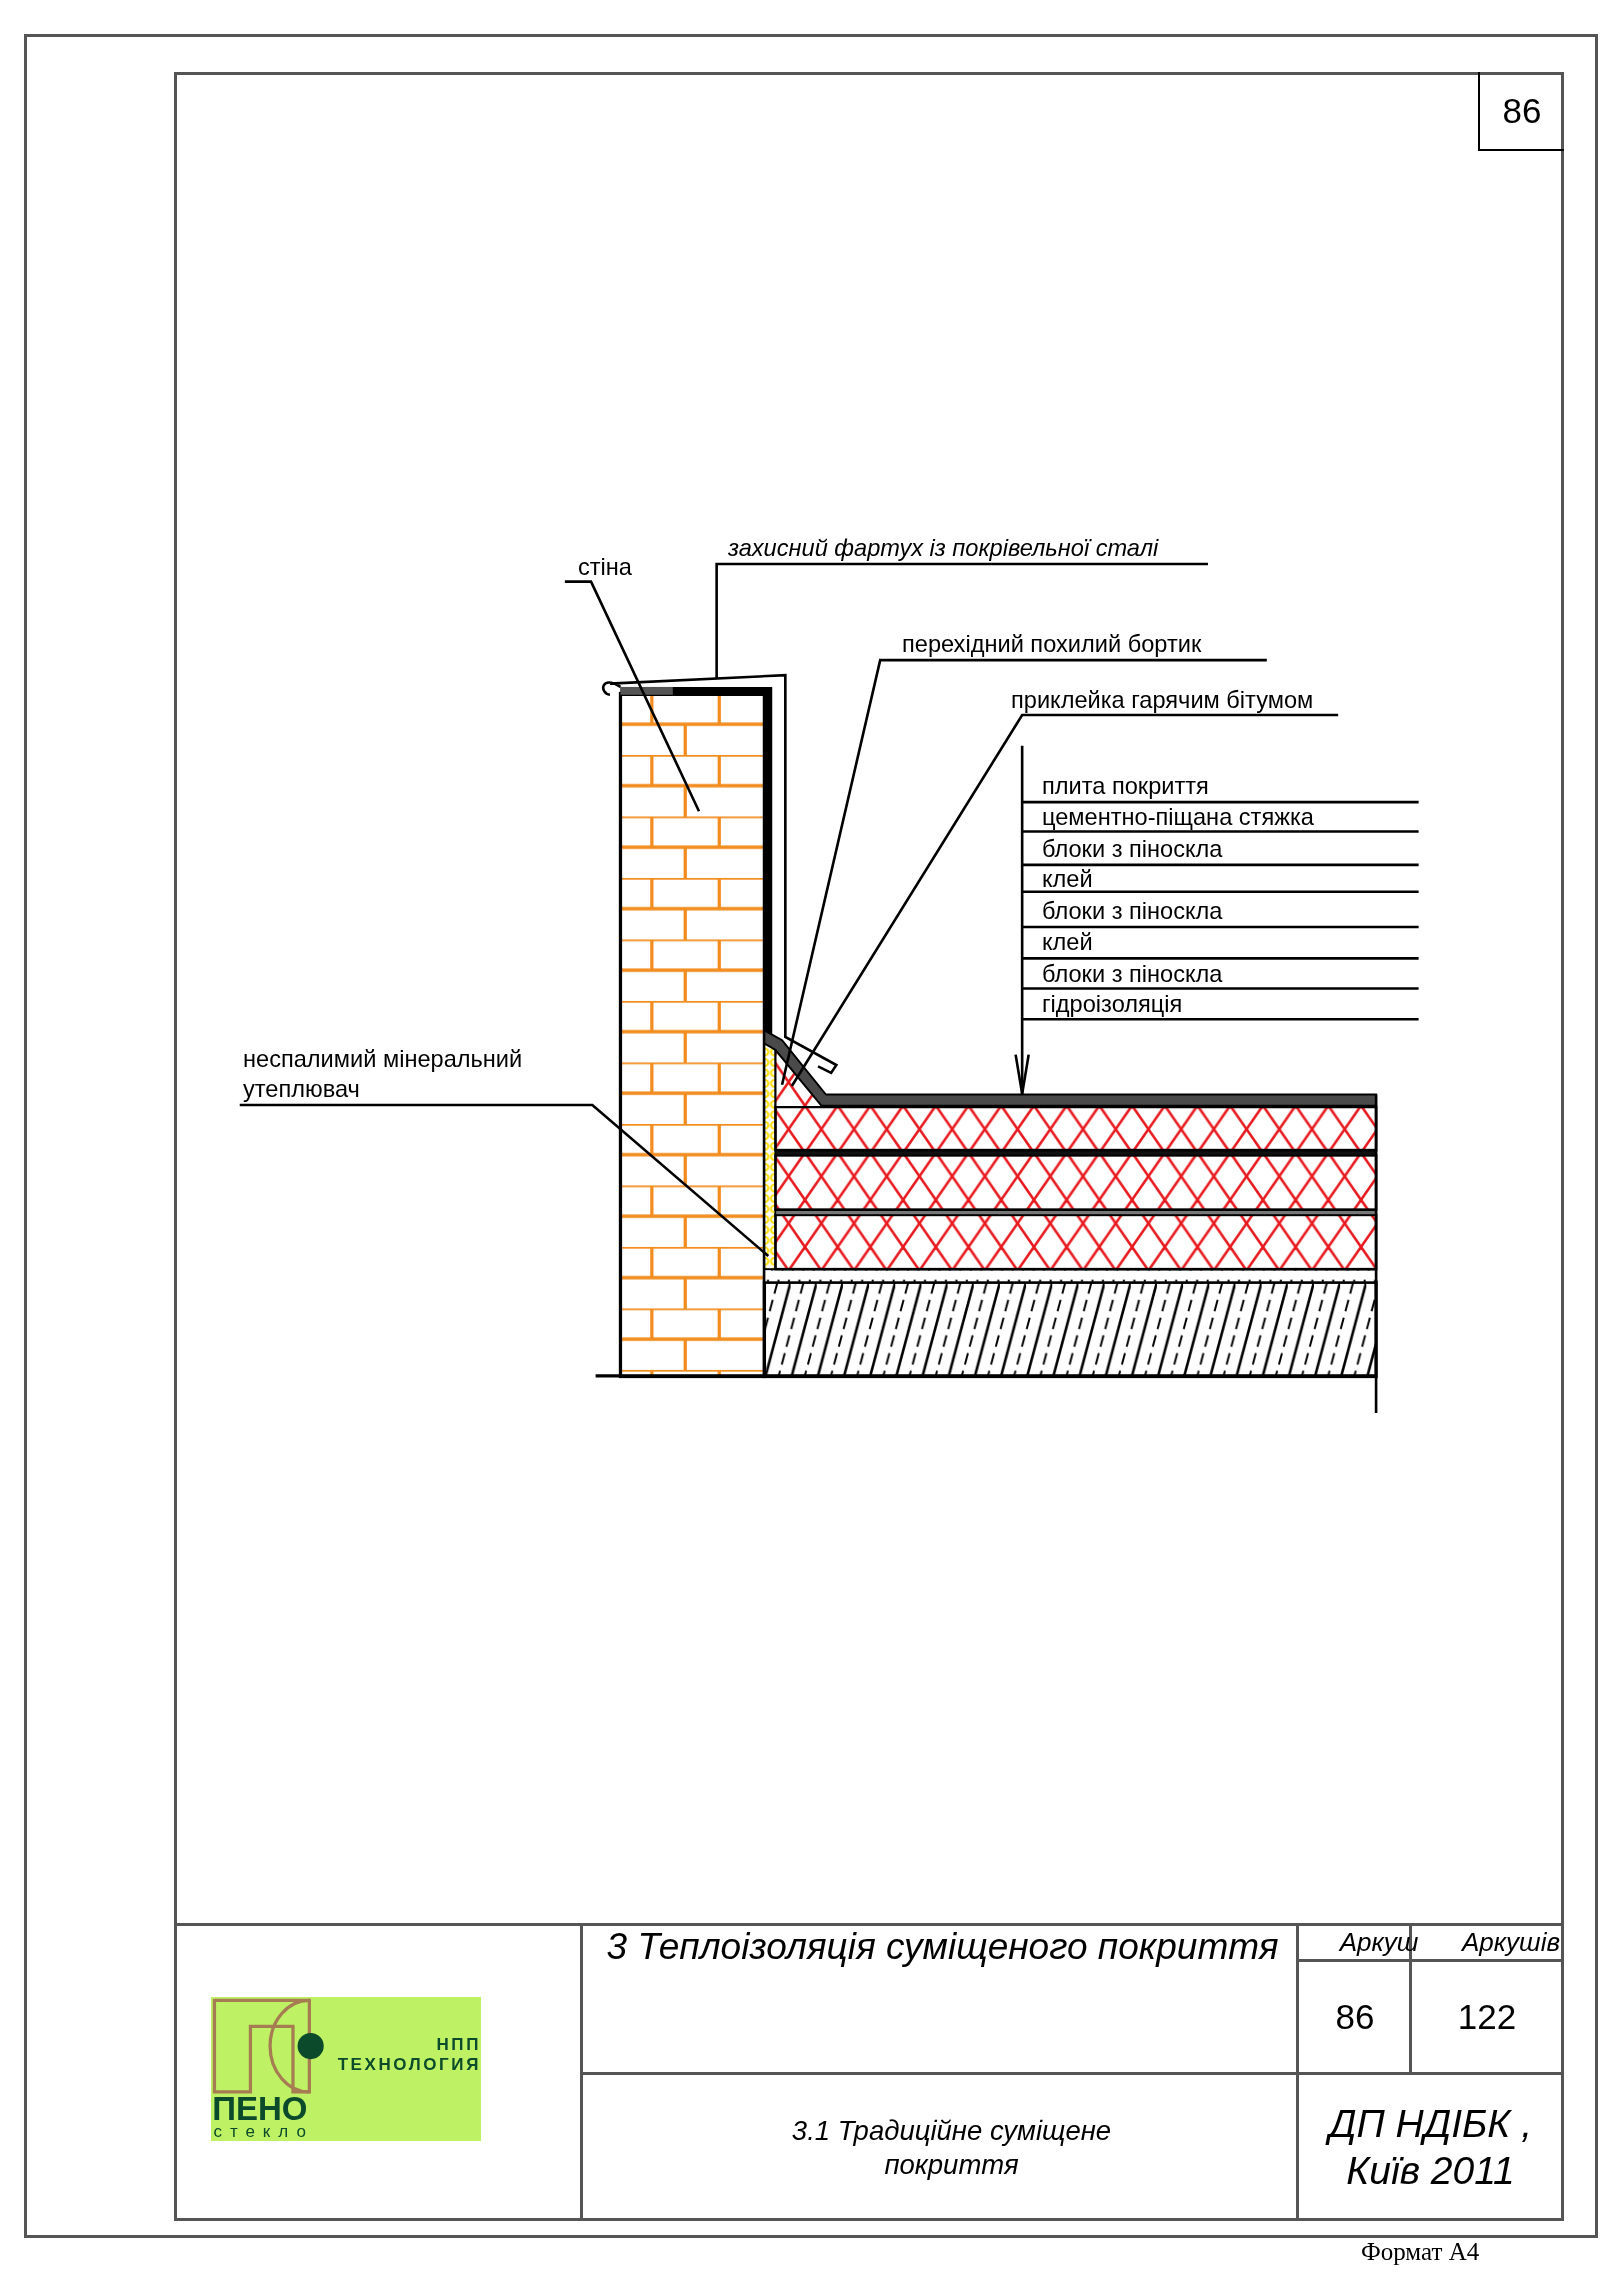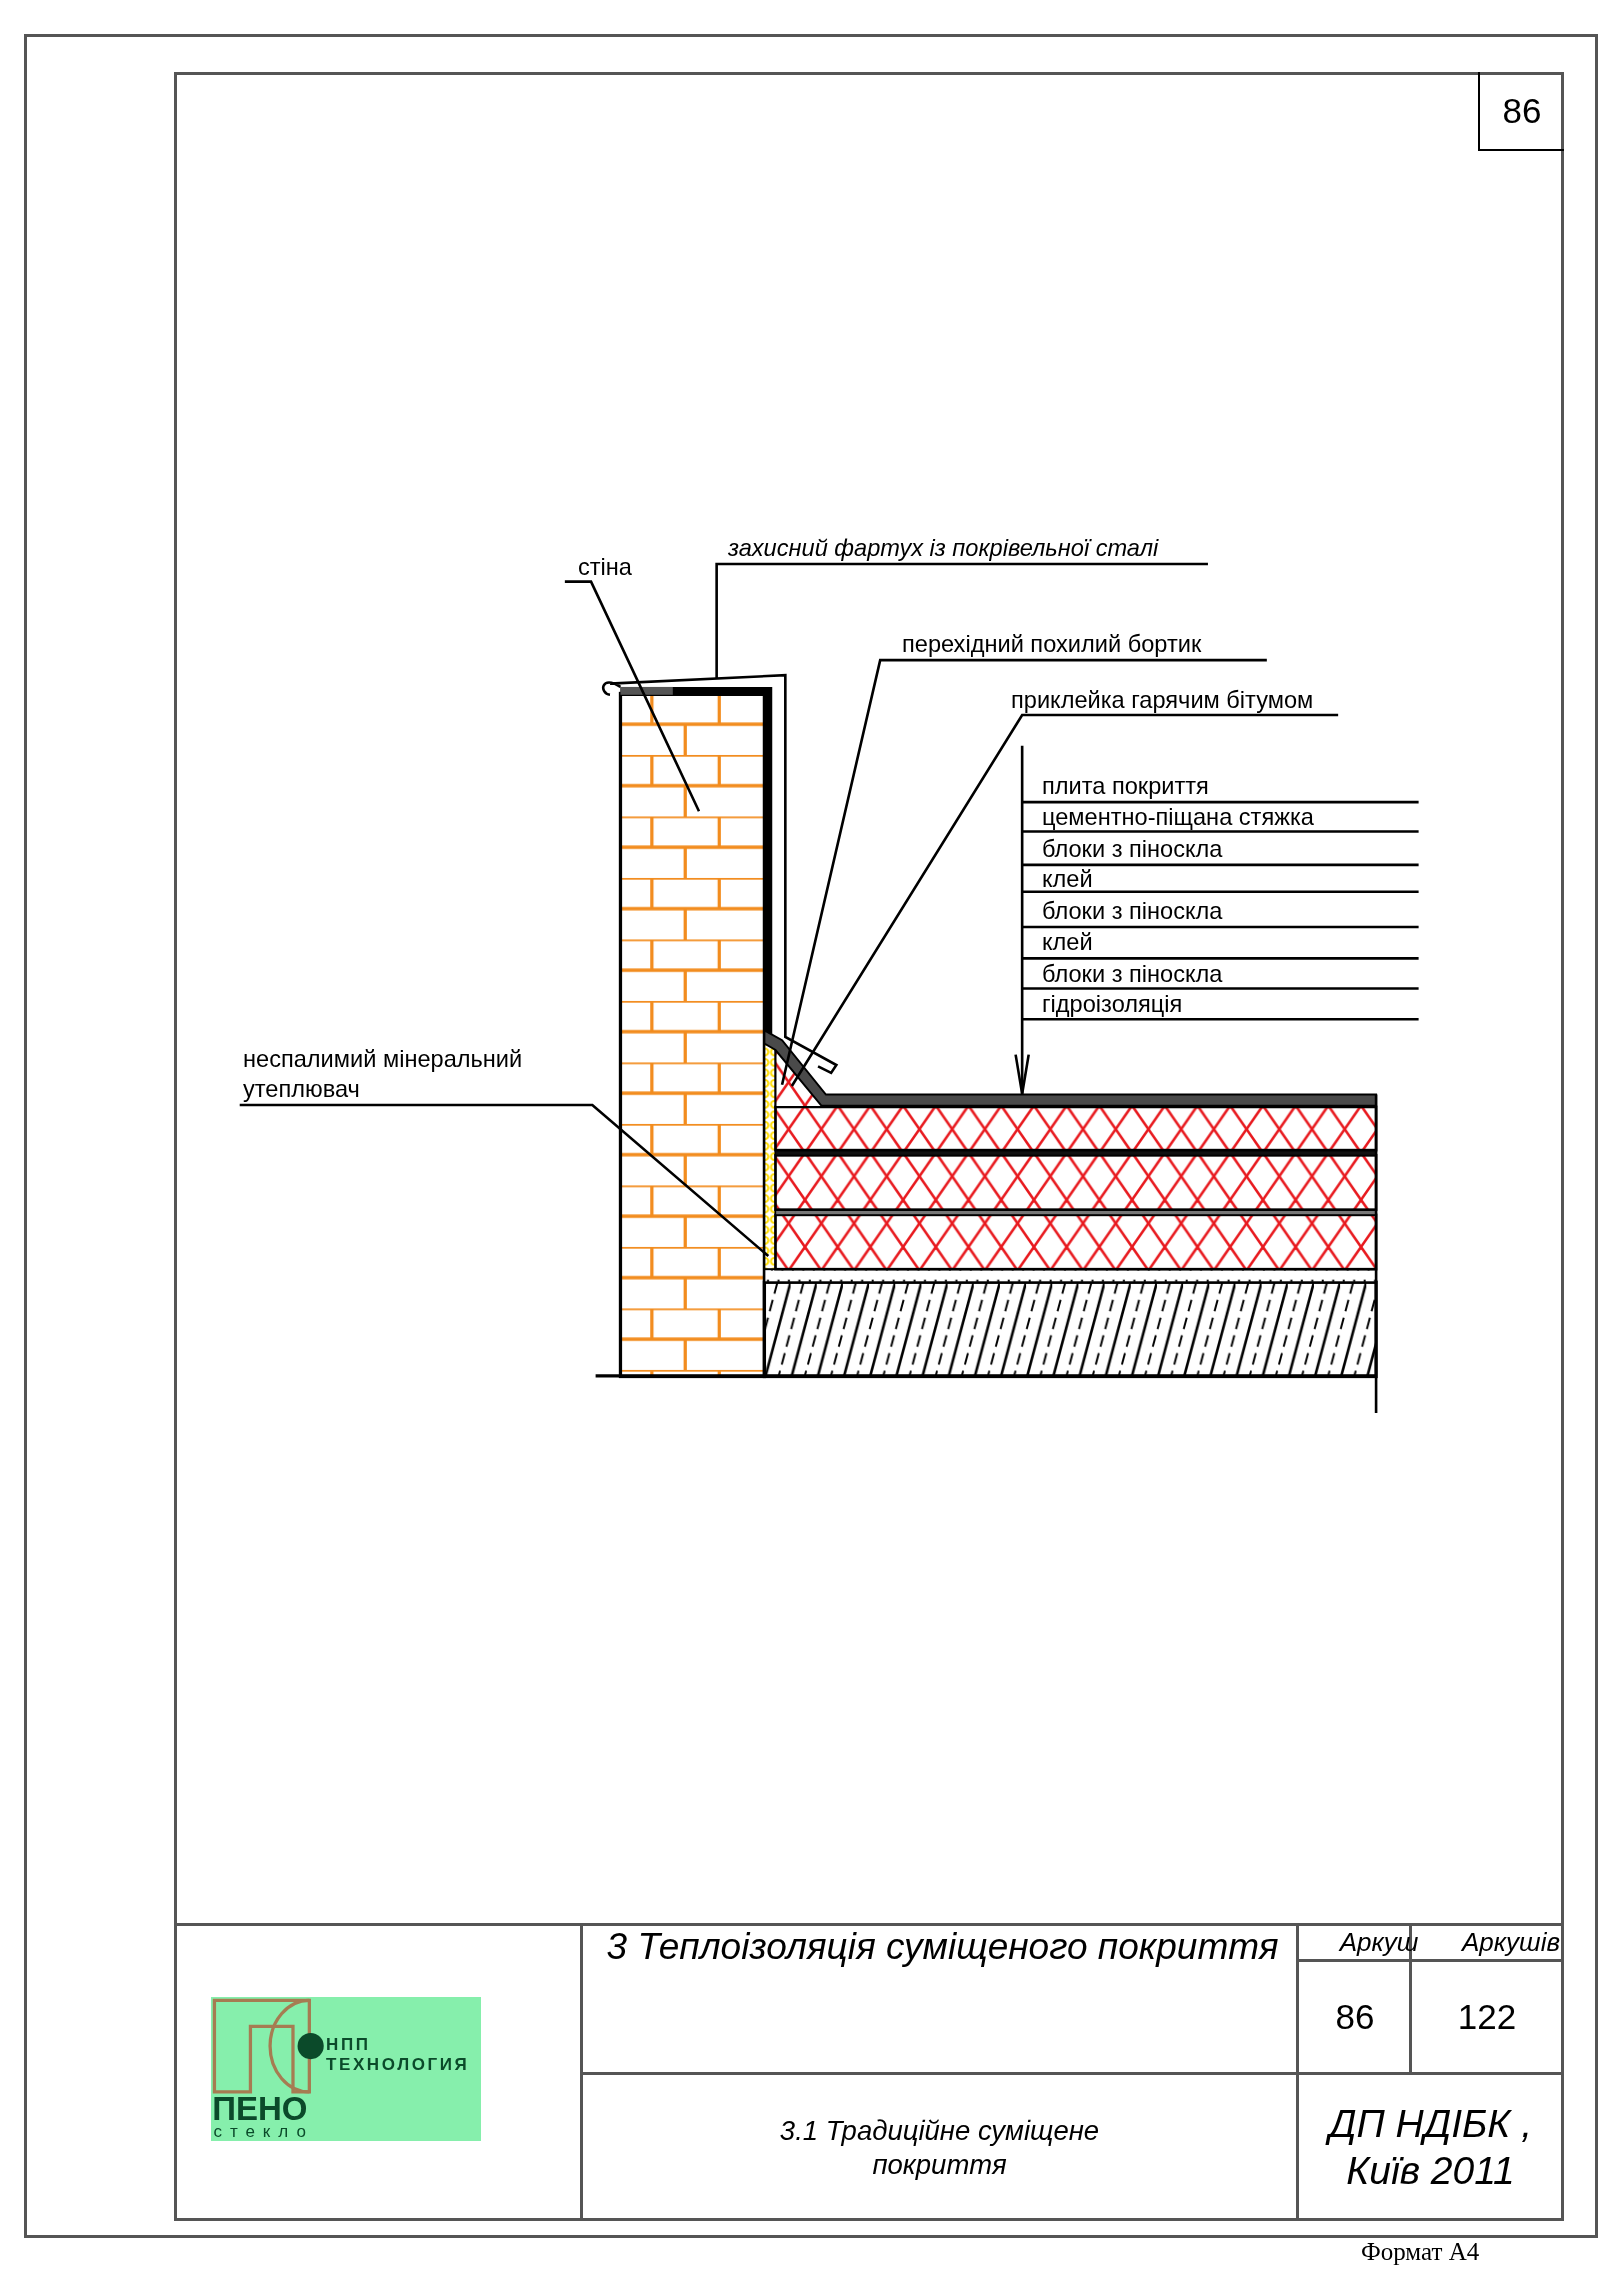--- a/index.html
+++ b/index.html
@@ -10,27 +10,27 @@
   .inner { left:174px; top:72px; width:1390px; height:2149px; border:3.3px solid #555; box-sizing:border-box; }
   .pagebox { left:1478px; top:72px; width:86px; height:79px; border-left:2px solid #000; border-bottom:2px solid #000; box-sizing:border-box;
              display:flex; align-items:center; justify-content:center; font-size:35px; }
   svg.drawing { position:absolute; left:0; top:0; }
   .lbl { position:absolute; font-size:23.6px; white-space:nowrap; line-height:1; }
   .tb-line-h { position:absolute; height:3.3px; background:#555; }
   .tb-line-v { position:absolute; width:3.3px; background:#555; }
   .title-main { left:586px; top:1926px; width:713px; height:145px; display:flex; align-items:flex-start; justify-content:center;
                 font-style:italic; font-size:37px; }
   .title-sub { left:583px; top:2075px; width:713px; height:146px; display:flex; flex-direction:column; align-items:center; justify-content:center;
-               font-style:italic; font-size:27.5px; line-height:1.25; }
+               font-style:italic; font-size:27.5px; line-height:1.25;padding-left:12px; }
   .cell { position:absolute; display:flex; align-items:center; justify-content:center; }
   .hdr { font-style:italic; font-size:26px;margin-left:24px; }
   .num { font-size:35px; }
   .org { font-style:italic; font-size:39px; flex-direction:column; line-height:1.2; }
   .format { left:1361px; top:2238px; font-family:"Liberation Serif", serif; font-size:25px; }
-  .logo { left:211px; top:1997px; width:270px; height:144px; background:#86efac; }
+  .logo { left:211px; top:1997px; width:270px; height:144px; background:#bef264;text-align:right; }
 </style>
 </head>
 <body>
 
 <div class="abs outer"></div>
 <div class="abs inner"></div>
 <div class="abs pagebox">
   <span>86</span>
 </div>
 

